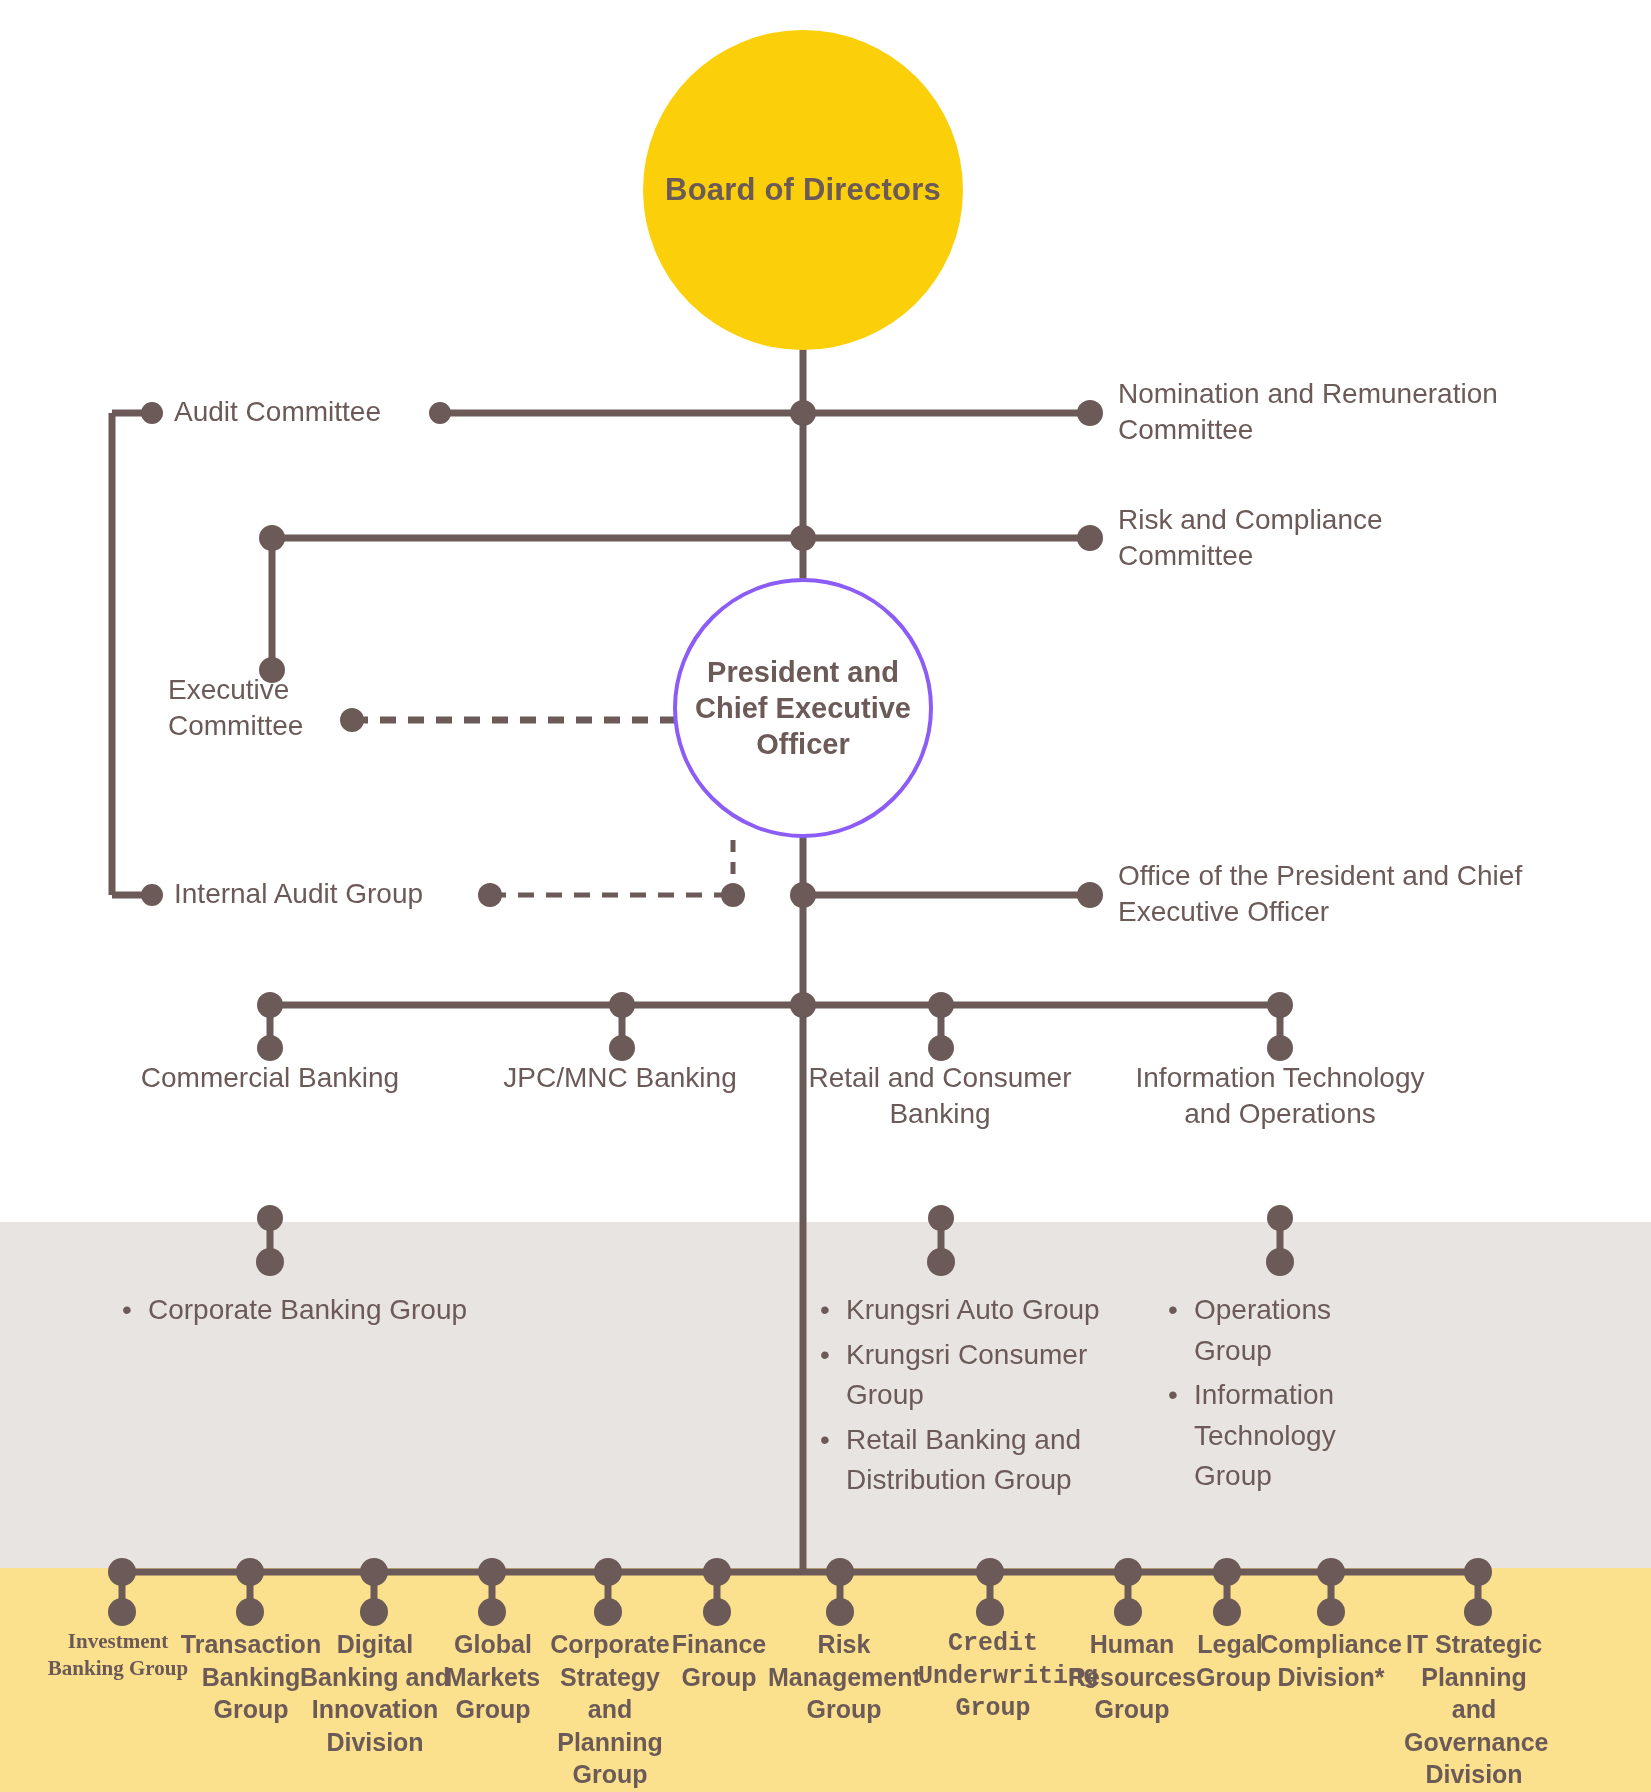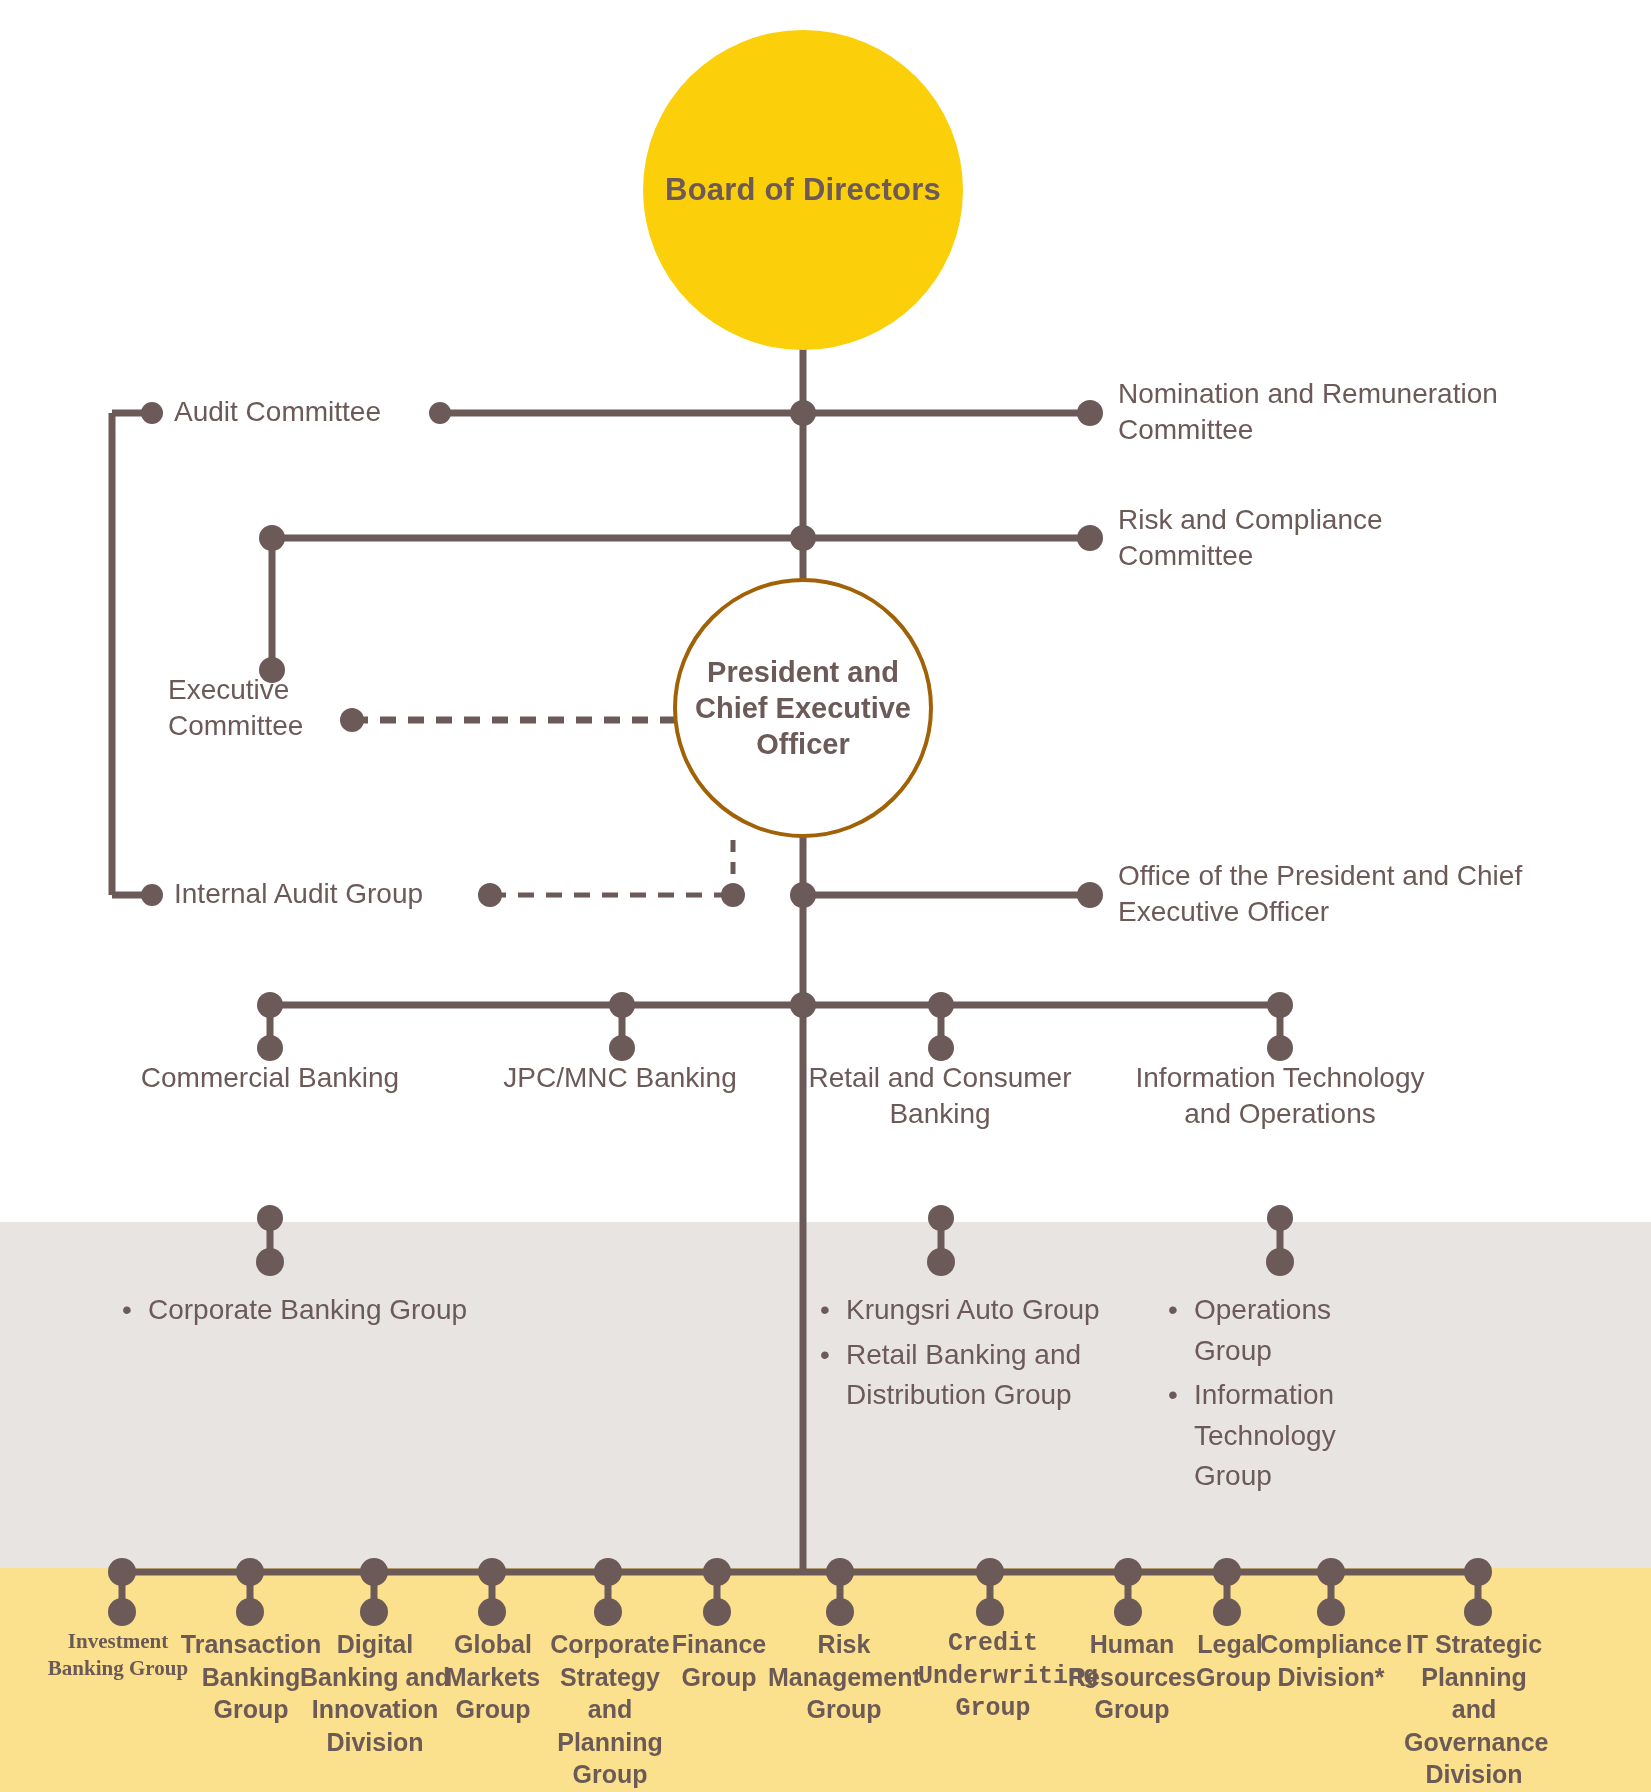--- a/index.html
+++ b/index.html
@@ -34,21 +34,21 @@
   #bod-label{
     font-size:31px;font-weight:700;color:#6b5a57;text-align:center;
     letter-spacing:0.2px;
   }
   
   #ceo-circle{
     position:absolute;
     left:673px;top:578px;width:260px;height:260px;
     border-radius:50%;
     background:#ffffff;
-    border:4px solid #a16207;
+    border:4px solid #8b5cf6;
     box-sizing:border-box;
     display:flex;align-items:center;justify-content:center;
   }
   #ceo-label{
     font-size:29px;font-weight:700;color:#6b5a57;text-align:center;
     line-height:1.25;
   }
 
   ul.blist{list-style:none;margin:0;padding:0;}
   ul.blist li{
@@ -215,20 +215,21 @@
 
   <div class="bullets-box" style="left:122px;top:1290px;width:520px;">
     <ul class="blist">
       <li>Corporate Banking Group</li>
     </ul>
   </div>
 
   <div class="bullets-box" style="left:820px;top:1290px;width:290px;">
     <ul class="blist">
       <li>Krungsri Auto Group</li>
+      <li>Krungsri Consumer Group</li>
       <li>Retail Banking and Distribution Group</li>
     </ul>
   </div>
 
   <div class="bullets-box" style="left:1168px;top:1290px;width:230px;">
     <ul class="blist">
       <li>Operations Group</li>
       <li>Information Technology Group</li>
     </ul>
   </div>

